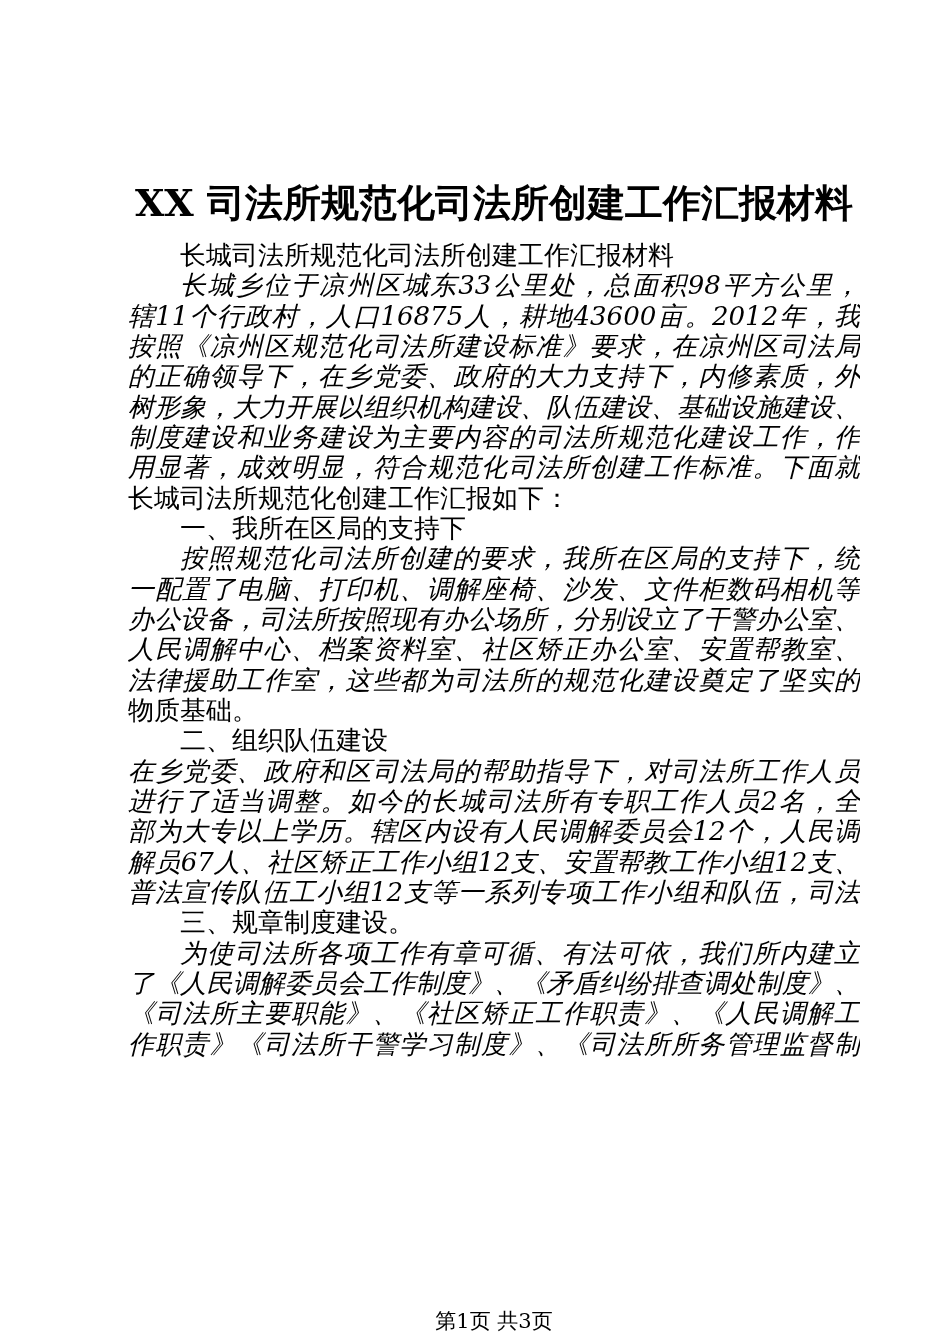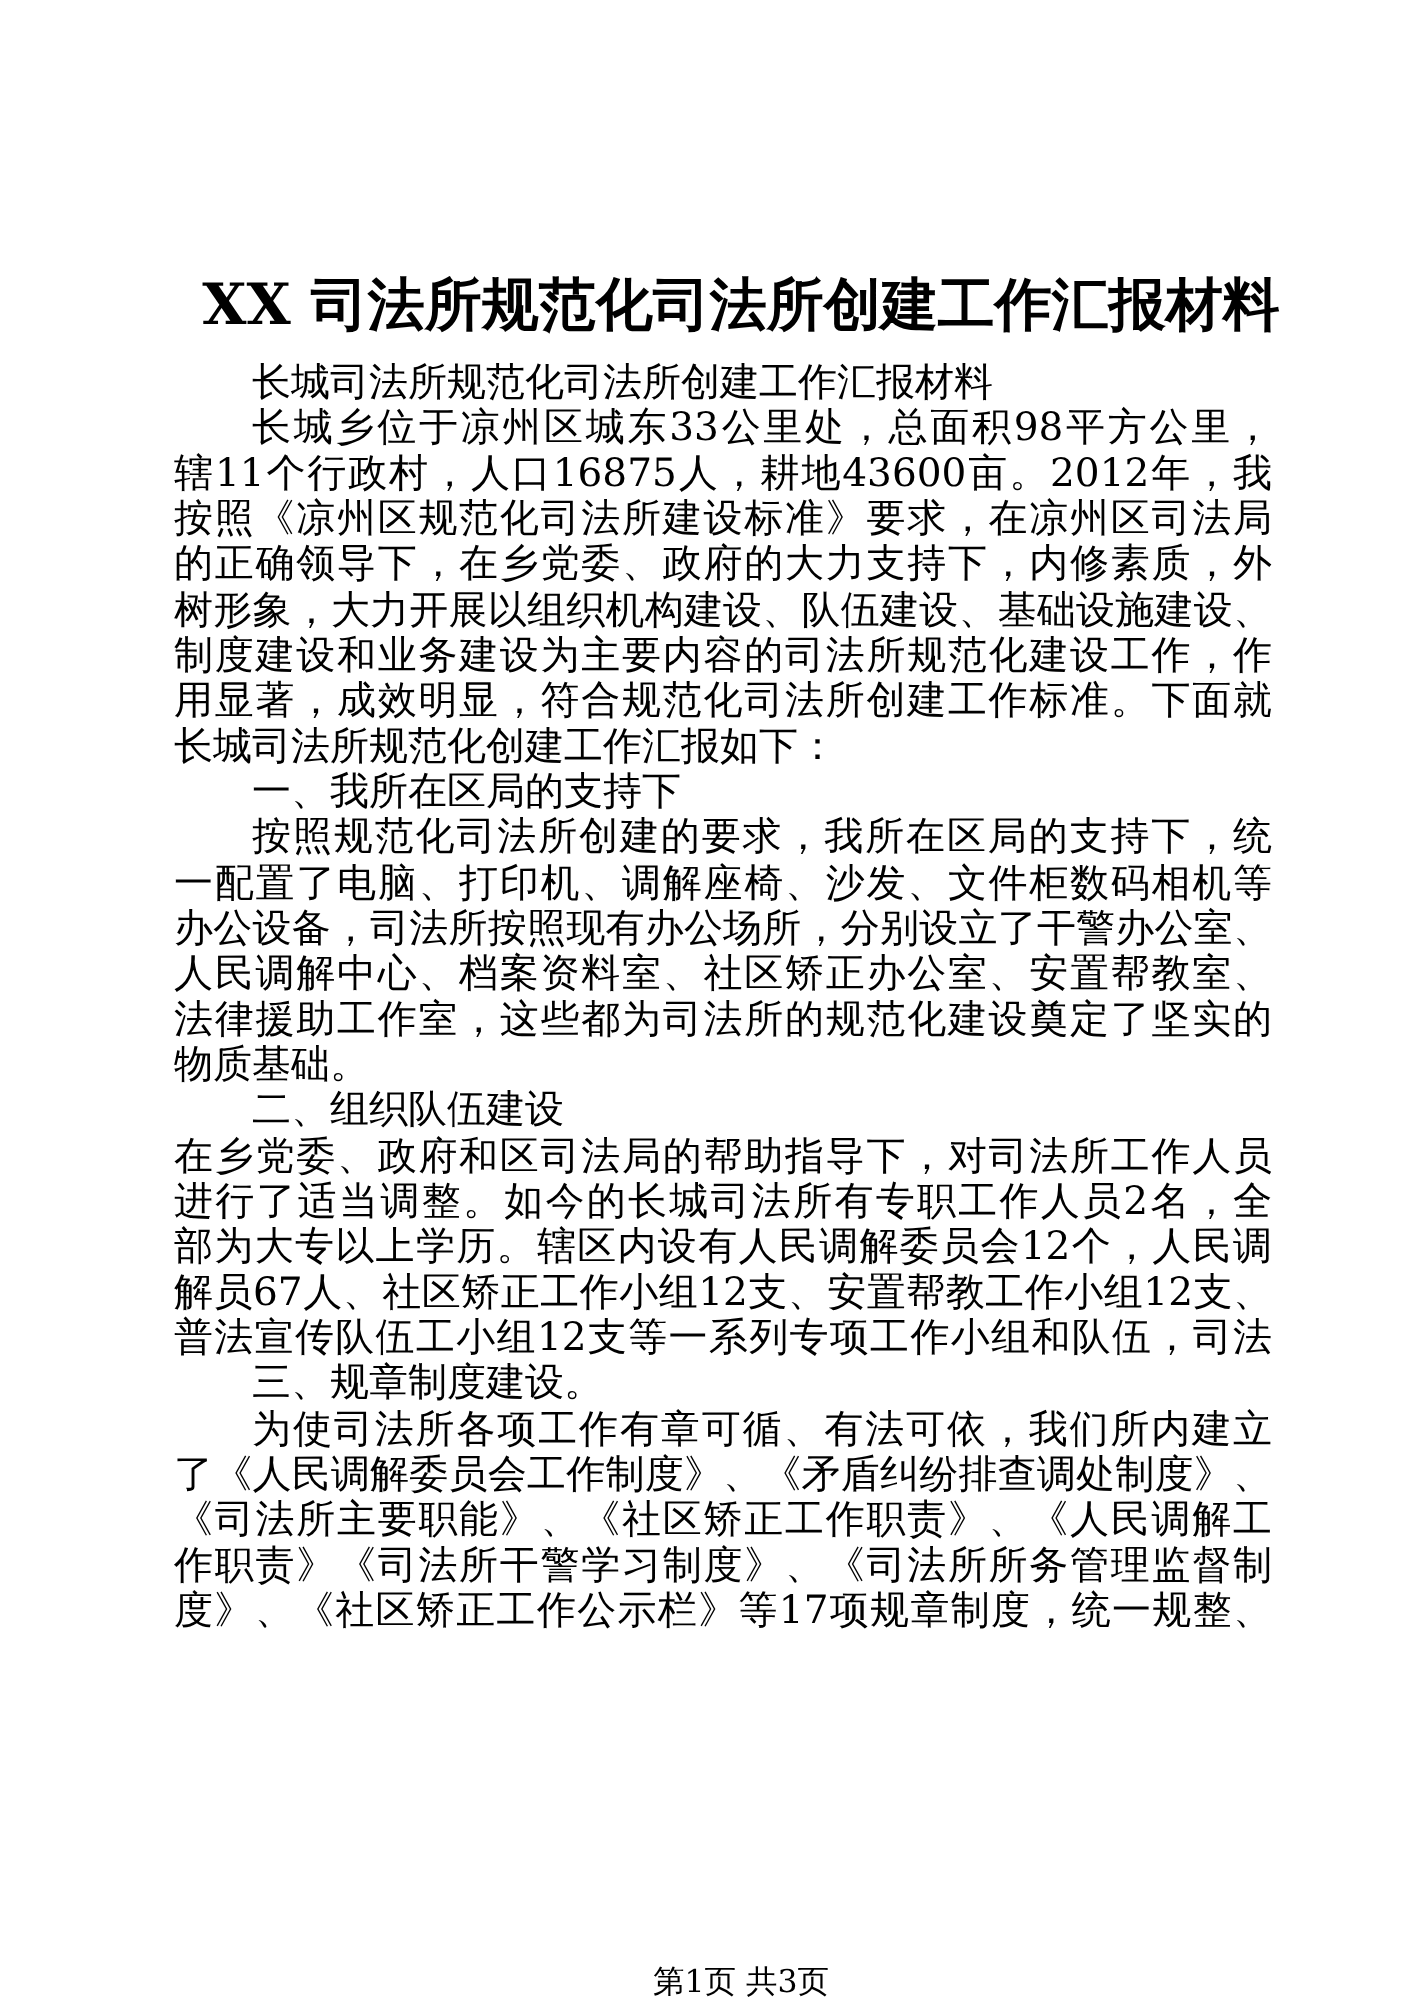--- a/index.html
+++ b/index.html
@@ -24,33 +24,34 @@
     margin: 0;
     text-align: center;
     font-size: 38px;
     font-weight: bold;
     line-height: 50px;
     white-space: nowrap;
   }
   .body-text {
     position: absolute;
     top: 240px;
-    left: 116px;
+    left: 128px;
     width: 732px;
     font-size: 26px;
   }
   .line {
     height: 30.33px;
     line-height: 30.33px;
     overflow: hidden;
     text-align: left;
   }
   .line.justify {
     text-align: justify;
     text-align-last: justify;
+    font-style: italic;
   }
   .line.indent {
     padding-left: 52px;
   }
   .page-footer {
     position: absolute;
     top: 1308px;
     left: 128px;
     width: 732px;
     text-align: center;
@@ -85,19 +86,18 @@
       <div class="line justify">在乡党委、政府和区司法局的帮助指导下，对司法所工作人员</div>
       <div class="line justify">进行了适当调整。如今的长城司法所有专职工作人员2名，全</div>
       <div class="line justify">部为大专以上学历。辖区内设有人民调解委员会12个，人民调</div>
       <div class="line justify">解员67人、社区矫正工作小组12支、安置帮教工作小组12支、</div>
       <div class="line justify">普法宣传队伍工小组12支等一系列专项工作小组和队伍，司法</div>
       <div class="line indent">三、规章制度建设。</div>
       <div class="line indent justify">为使司法所各项工作有章可循、有法可依，我们所内建立</div>
       <div class="line justify">了《人民调解委员会工作制度》、《矛盾纠纷排查调处制度》、</div>
       <div class="line justify">《司法所主要职能》、《社区矫正工作职责》、《人民调解工</div>
       <div class="line justify">作职责》《司法所干警学习制度》、《司法所所务管理监督制</div>
-      <div class="line justify">度》、《社区矫正工作公示栏》等17项规章制度，统一规整、</div>
     </div>
 
   <div class="page-footer">
     <span>第1页 共3页</span>
   </div>
 </div>
 
 </body></html>

